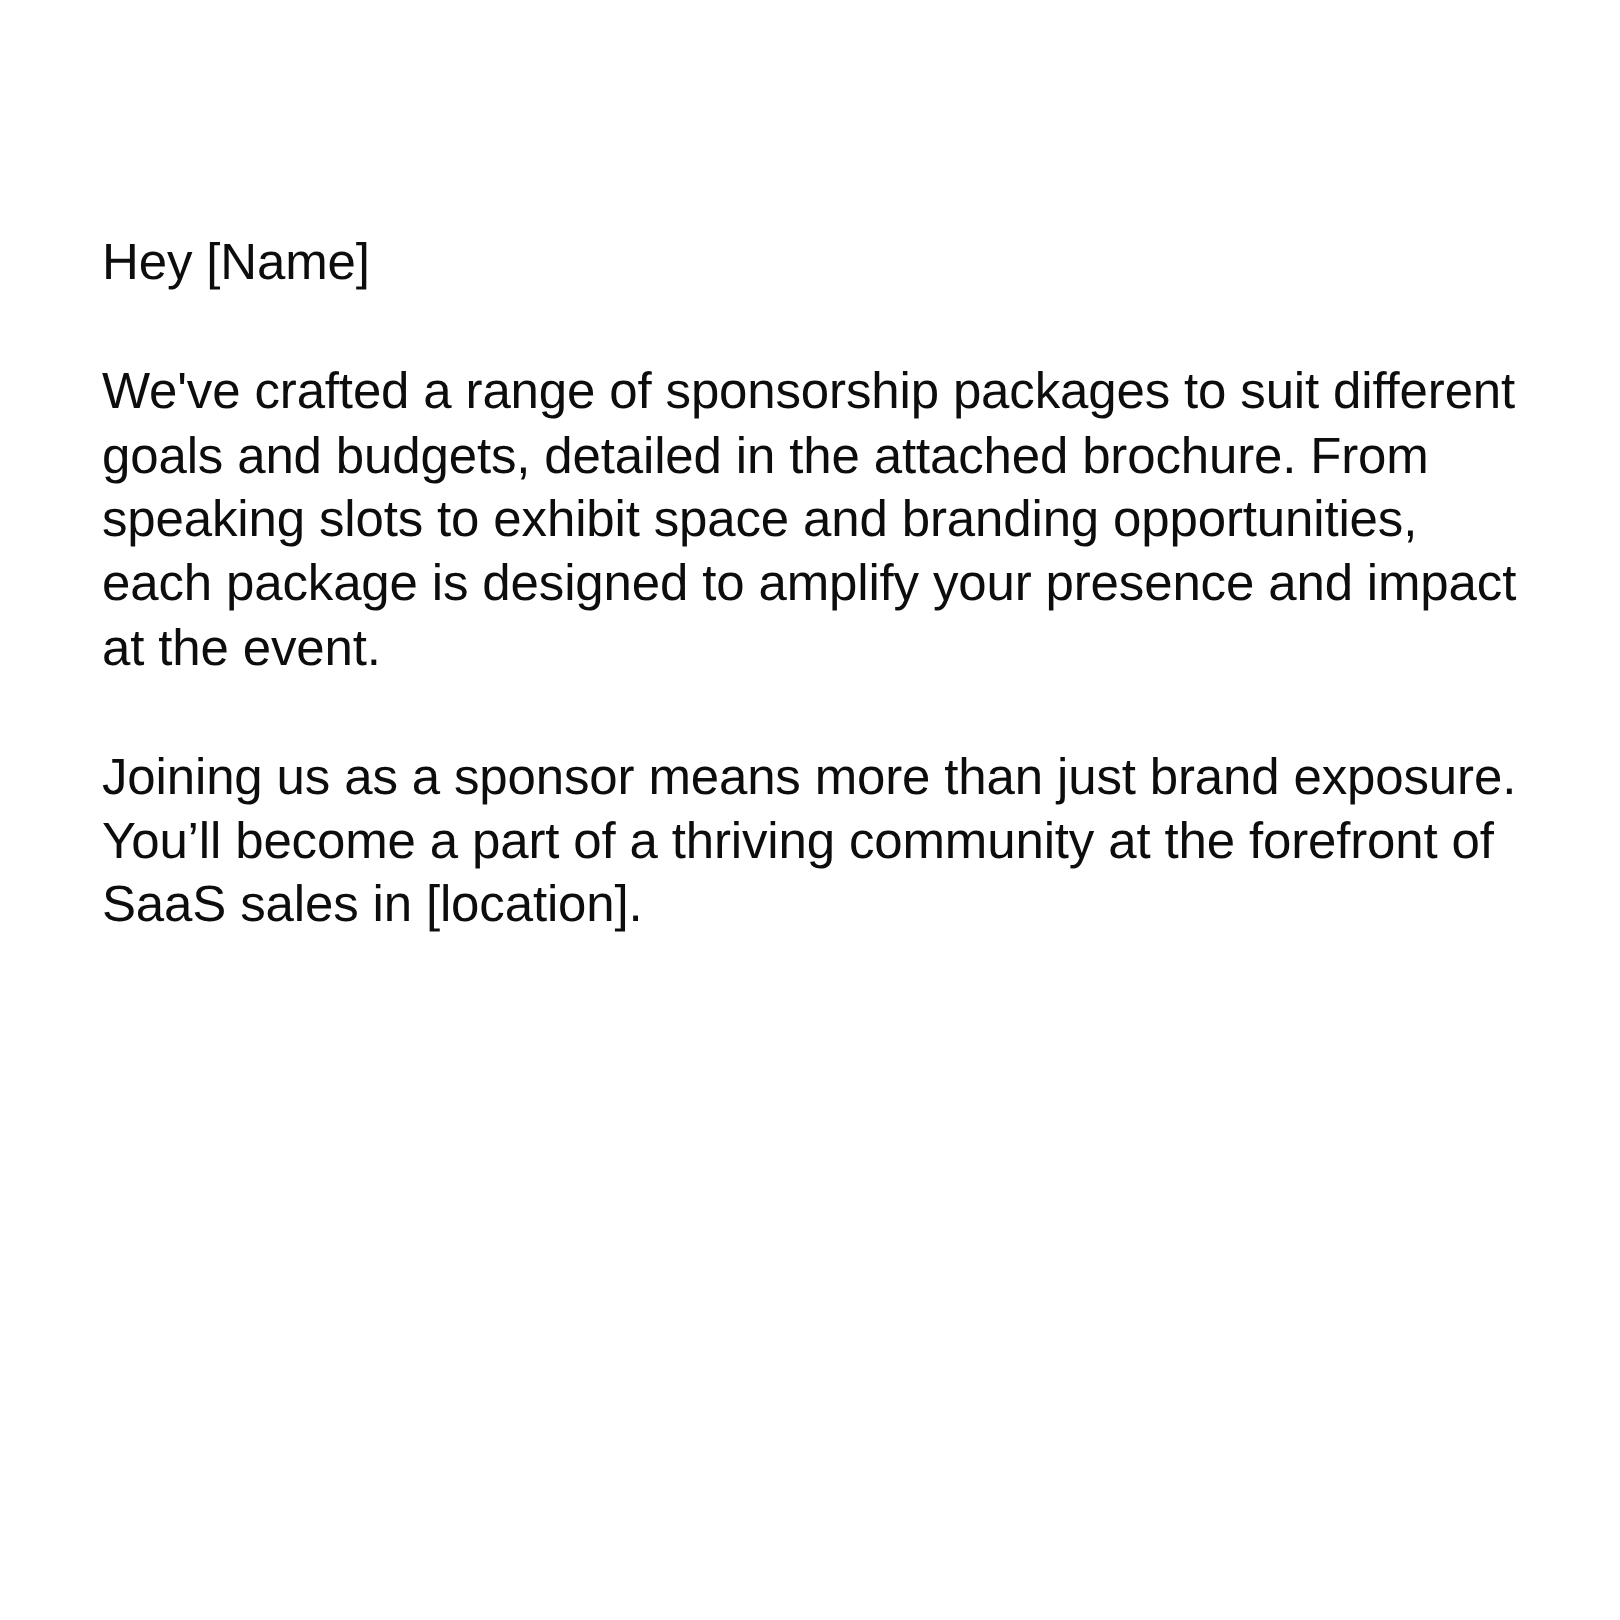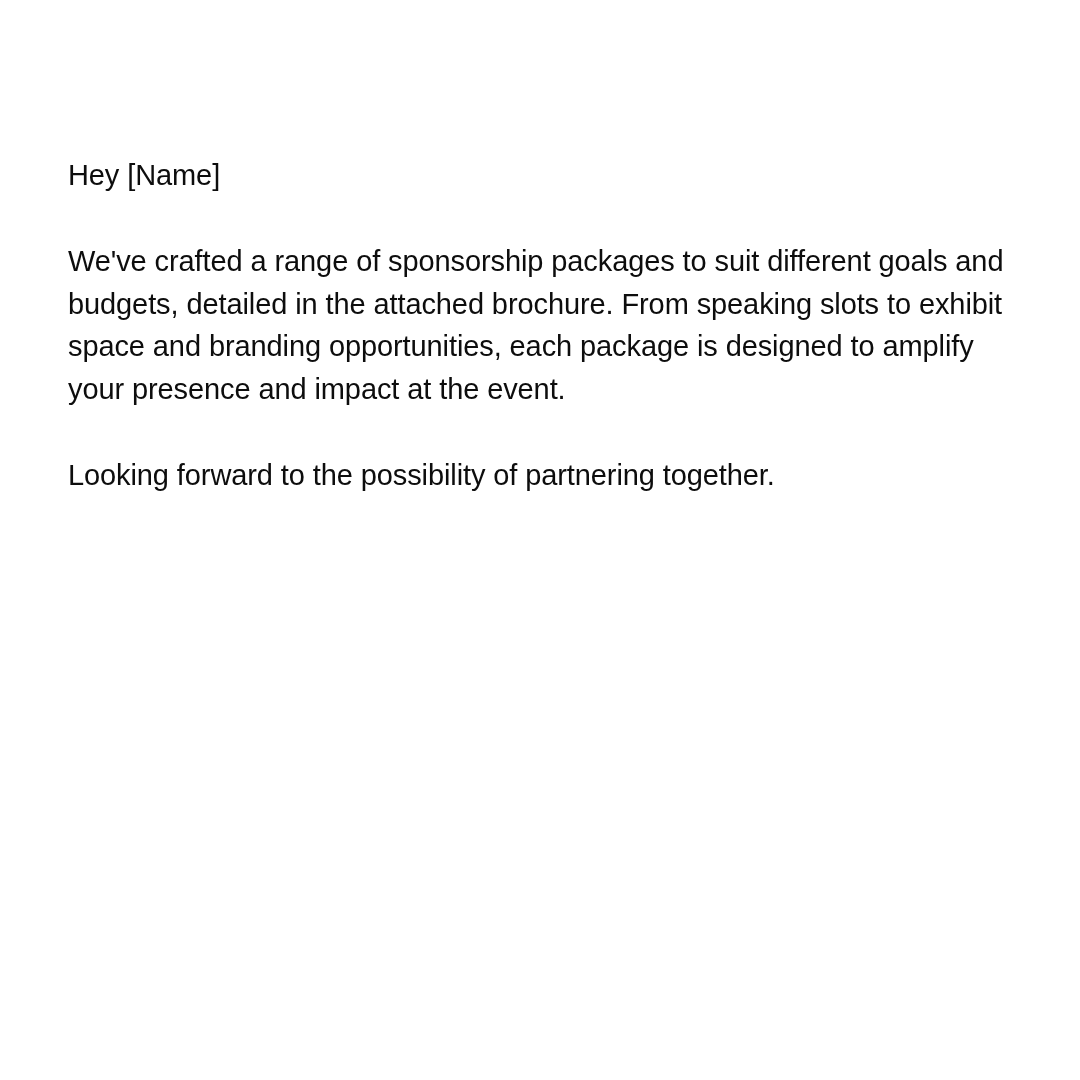--- a/index.html
+++ b/index.html
@@ -22,21 +22,21 @@
     box-sizing: border-box;
   }
   .message-body {
     position: absolute;
     left: 68px;
     top: 154px;
     width: 945px;
   }
   .para {
     margin: 0 0 43px 0;
-    font-size: 29px;
+    font-size: 34px;
     line-height: 42.8px;
     letter-spacing: -0.1px;
     color: #0d0d0d;
     font-weight: 400;
     text-align: left;
     white-space: pre-wrap;
     word-wrap: break-word;
   }
   .para:last-child {
     margin-bottom: 0;
@@ -45,15 +45,15 @@
     margin-bottom: 43px;
   }
 </style>
 </head>
 <body>
 
 <div class="page">
   <div class="message-body">
     <p class="para para-greeting">Hey [Name]</p>
     <p class="para">We've crafted a range of sponsorship packages to suit different goals and budgets, detailed in the attached brochure. From speaking slots to exhibit space and branding opportunities, each package is designed to amplify your presence and impact at the event.</p>
-    <p class="para">Looking forward to the possibility of partnering together.</p>
+    <p class="para">Joining us as a sponsor means more than just brand exposure. You’ll become a part of a thriving community at the forefront of SaaS sales in [location].</p>
   </div>
 </div>
 
 </body></html>

